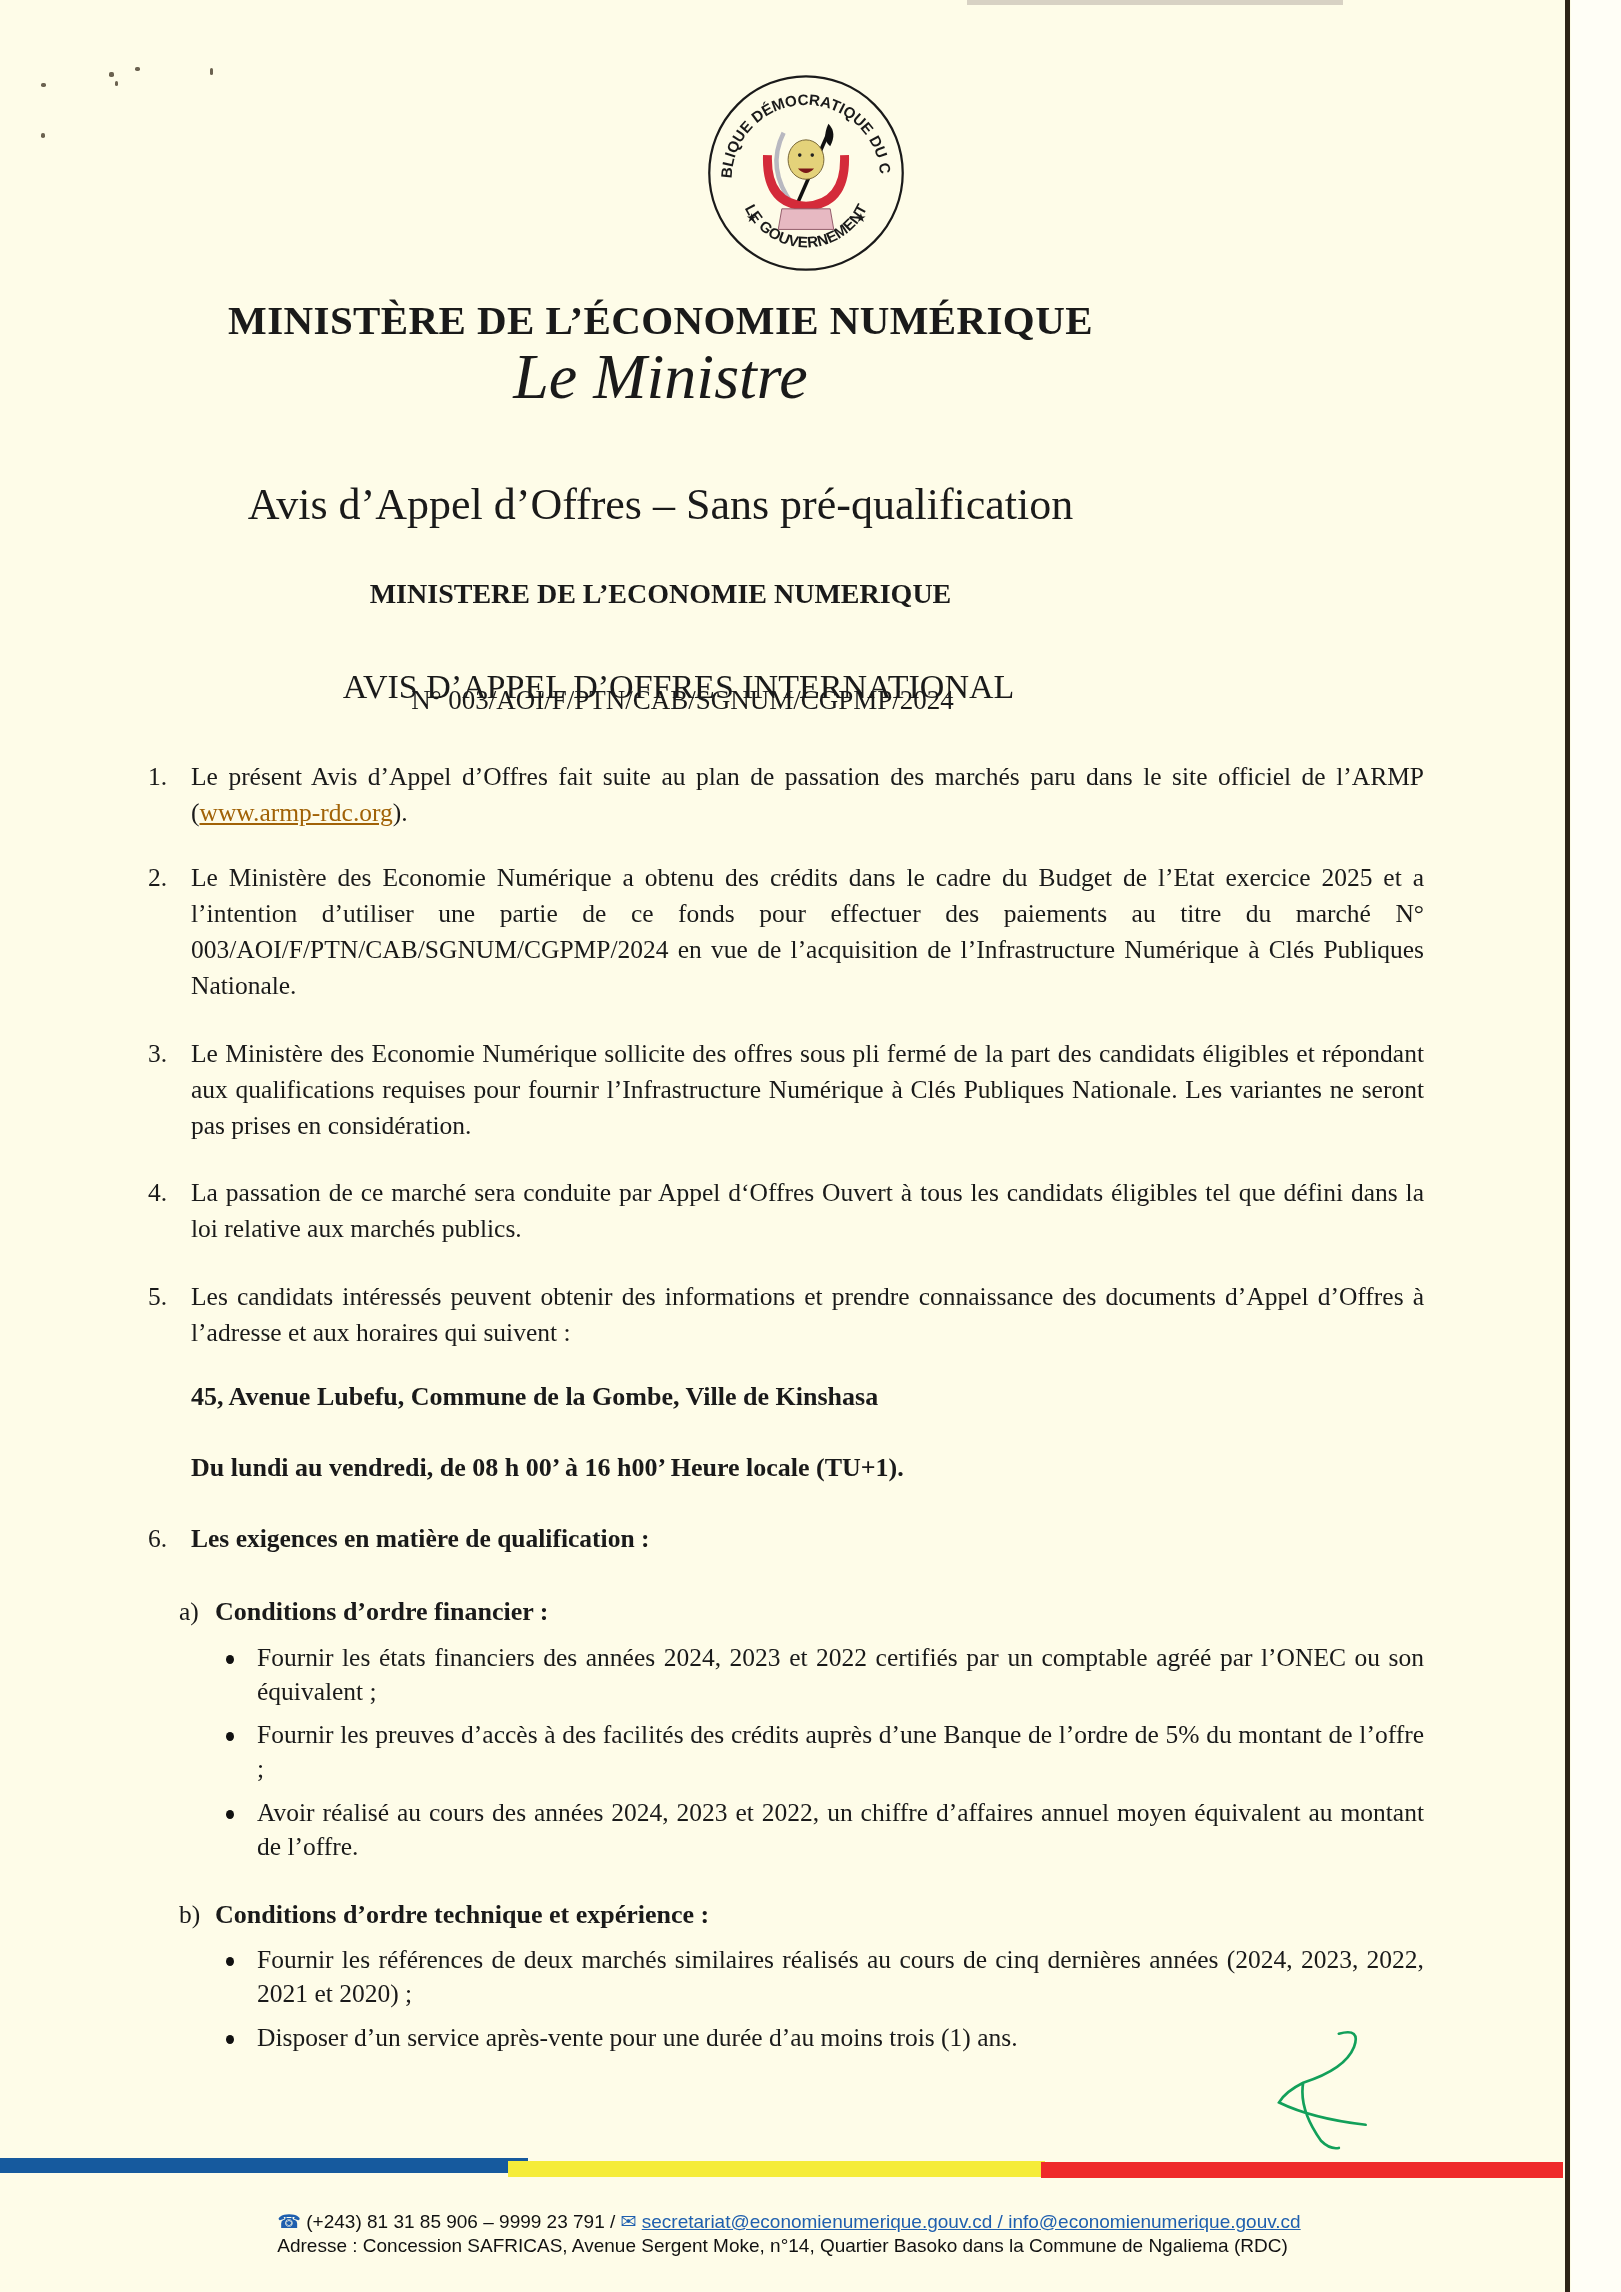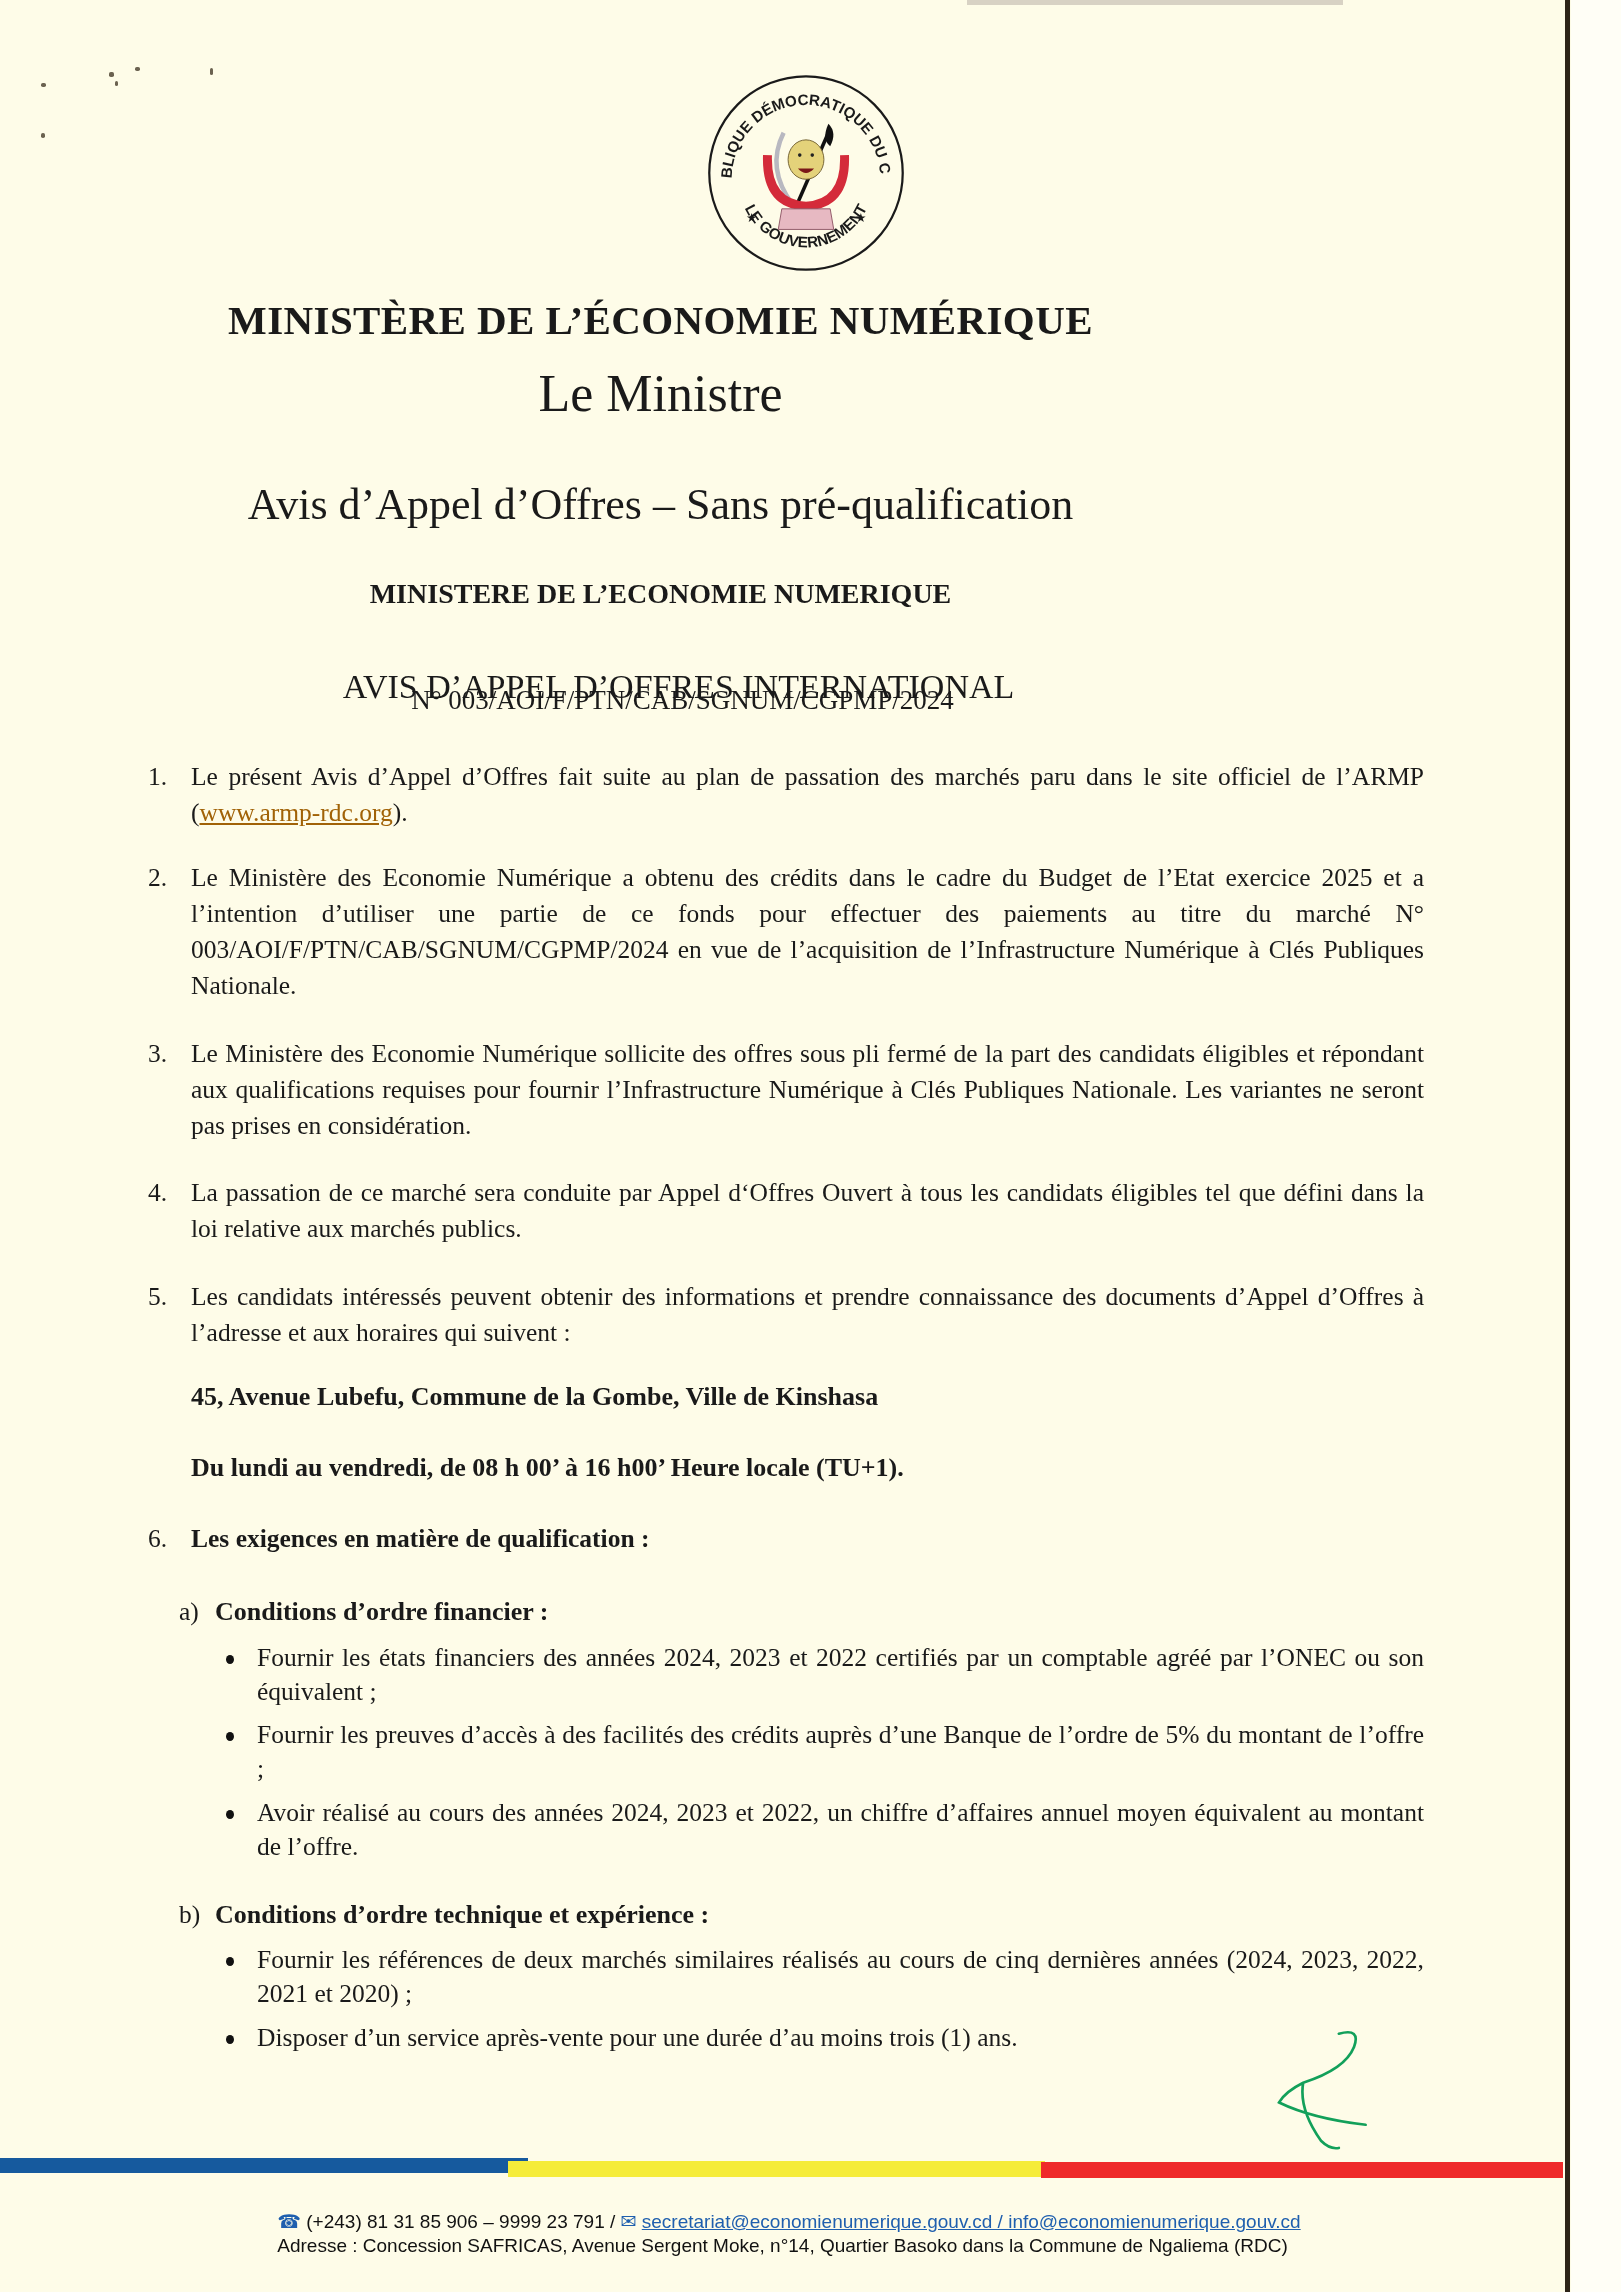--- a/index.html
+++ b/index.html
@@ -33,21 +33,21 @@
   
   .seal {
     position: absolute; left: 703px; top: 70px; width: 206px; height: 206px;
   }
 
   .center { position: absolute; left: 0; width: 1321px; text-align: center; }
   .ministry-title {
     top: 296px; font-size: 41px; font-weight: bold; letter-spacing: 0.4px;
   }
   .minister-title {
-    top: 364px; font-size: 52px; 
+    top: 340px; font-size: 64px; font-style: italic;
   }
   .notice-title {
     top: 479px; font-size: 44px; font-weight: normal;
   }
   .ministry-sub {
     top: 578px; font-size: 28px; font-weight: bold;
   }
   .aoi-title { top: 668px; font-size: 34px; padding-left: 36px; }
   .aoi-number { top: 685px; font-size: 27px; padding-left: 44px; }
   .item { position: absolute; left: 148px; width: 1276px; }

